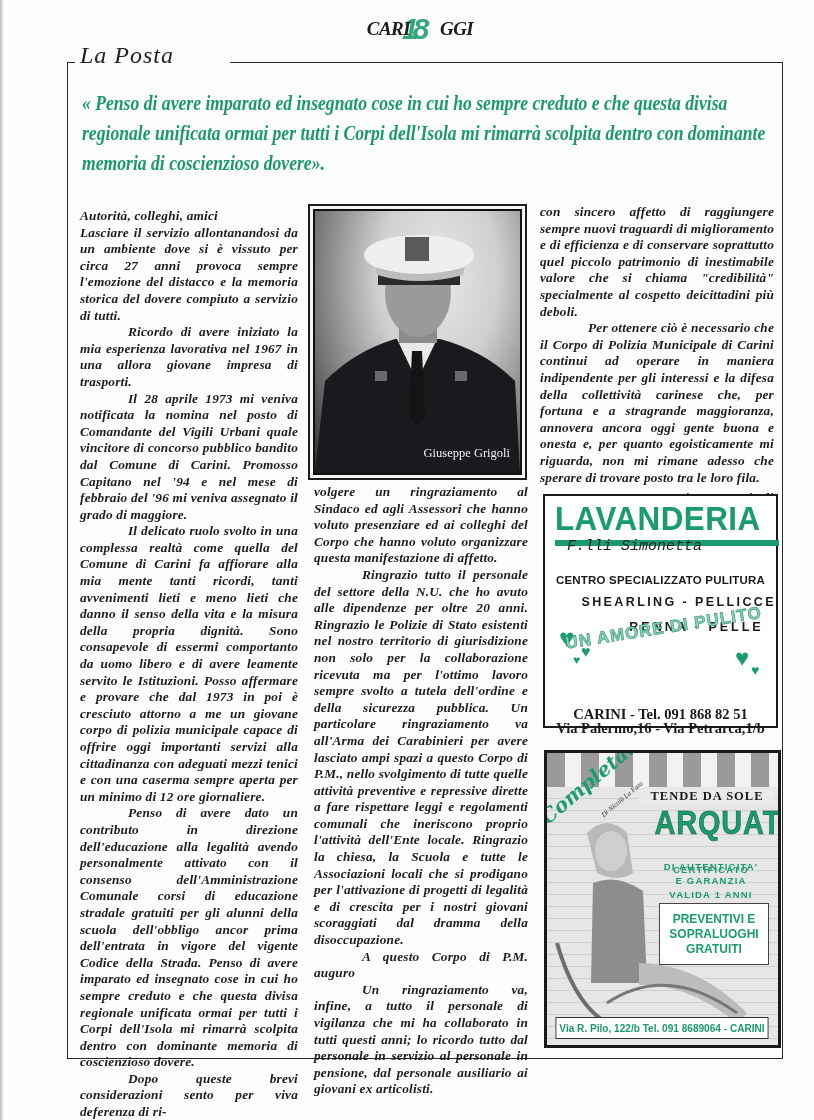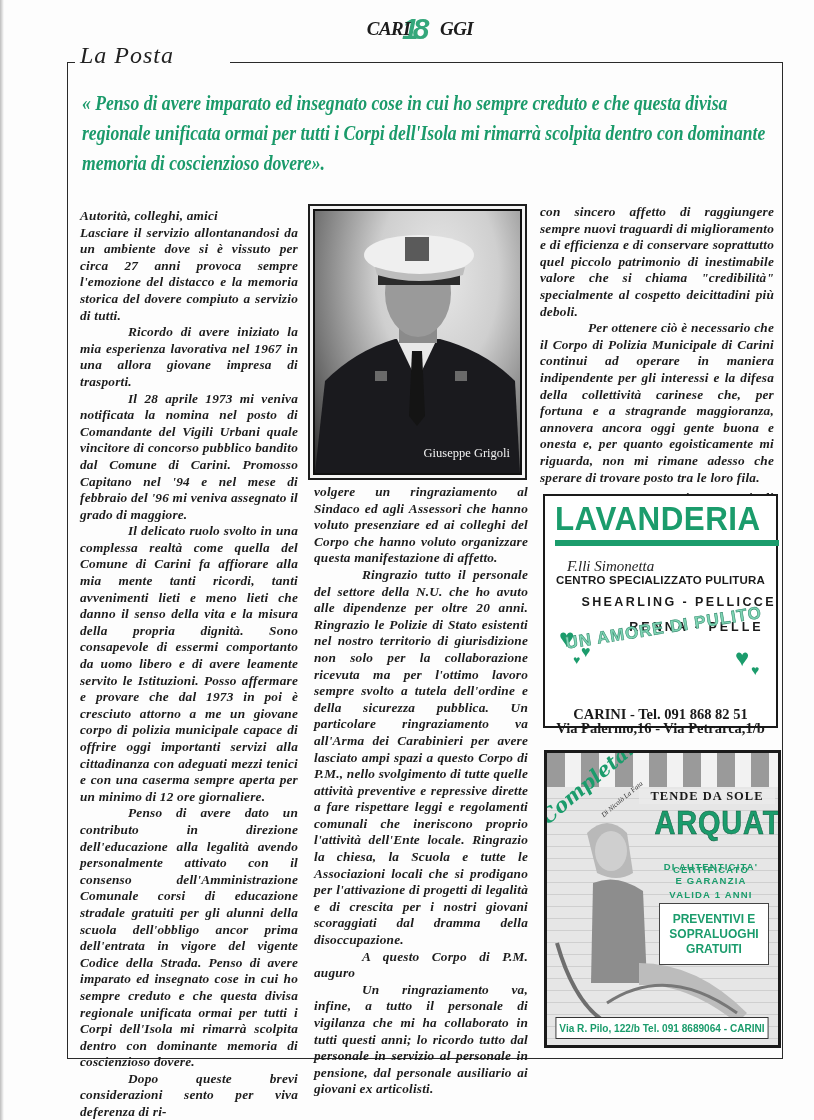--- a/index.html
+++ b/index.html
@@ -89,22 +89,22 @@
     }
     .lav-title {
       position: absolute; left: 10px; top: 4px; width: 215px;
       font-family: "Liberation Sans", sans-serif; font-weight: bold; font-size: 33px;
       color: #1b9c6c; letter-spacing: 0.5px; transform: scaleX(0.95); transform-origin: left top;
     }
     .lav-bar {
       position: absolute; left: 10px; top: 44px; width: 224px; height: 6px; background: #1b9c6c;
     }
     .lav-sub {
-      position: absolute; left: 22px; top: 62px;
-      font-family: Liberation Serif, serif; font-style: italic; font-size: 15px; color: #222;
+      position: absolute; left: 22px; top: 42px;
+      font-family: Liberation Mono, monospace; font-style: italic; font-size: 15px; color: #222;
     }
     .lav-line {
       position: absolute; left: 0; width: 231px; text-align: center;
       font-family: "Liberation Sans", sans-serif; font-weight: bold; color: #1a1a1a;
     }
     .lav-l1 { top: 78px; font-size: 11.5px; letter-spacing: 0.2px; }
     .lav-l2 { top: 99px; font-size: 12.5px; letter-spacing: 2.4px; text-align: right; }
     .lav-l3 { top: 124px; font-size: 12.5px; letter-spacing: 3px; padding-left: 36px; }
     .lav-slogan {
       position: absolute; left: 20px; top: 138px; width: 200px;

